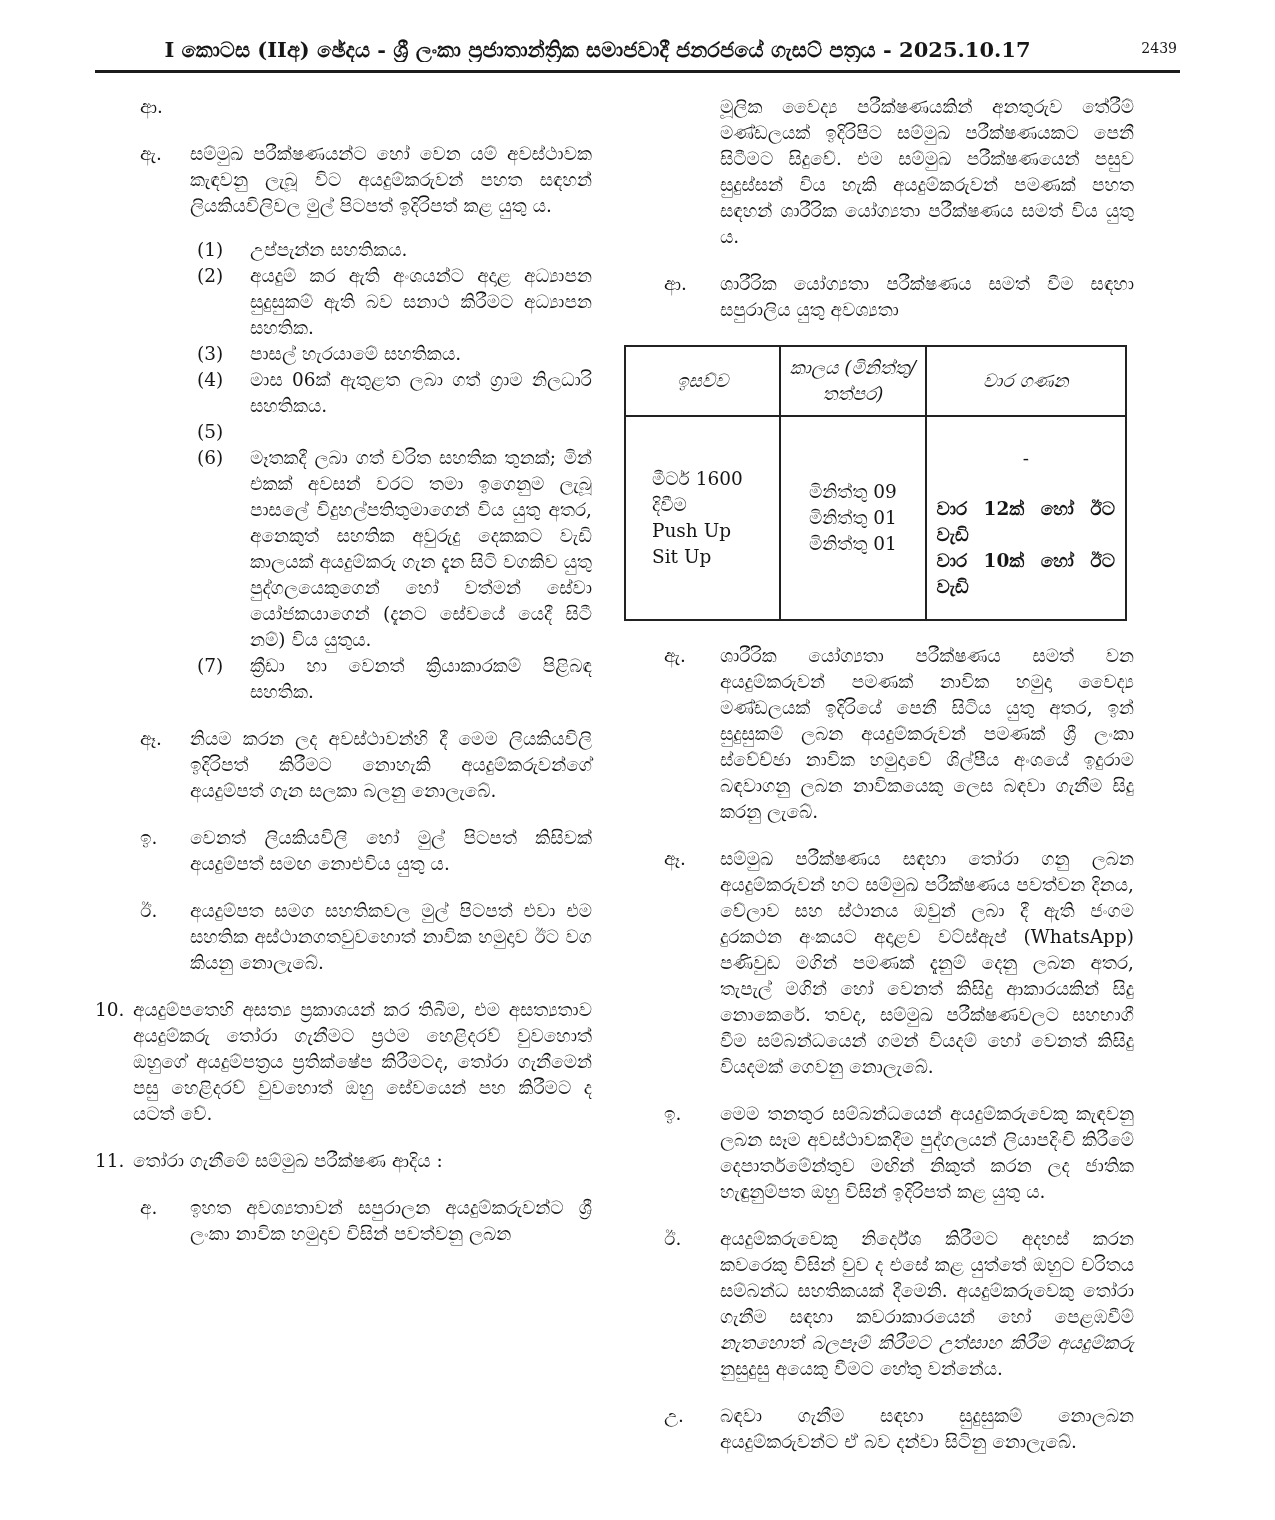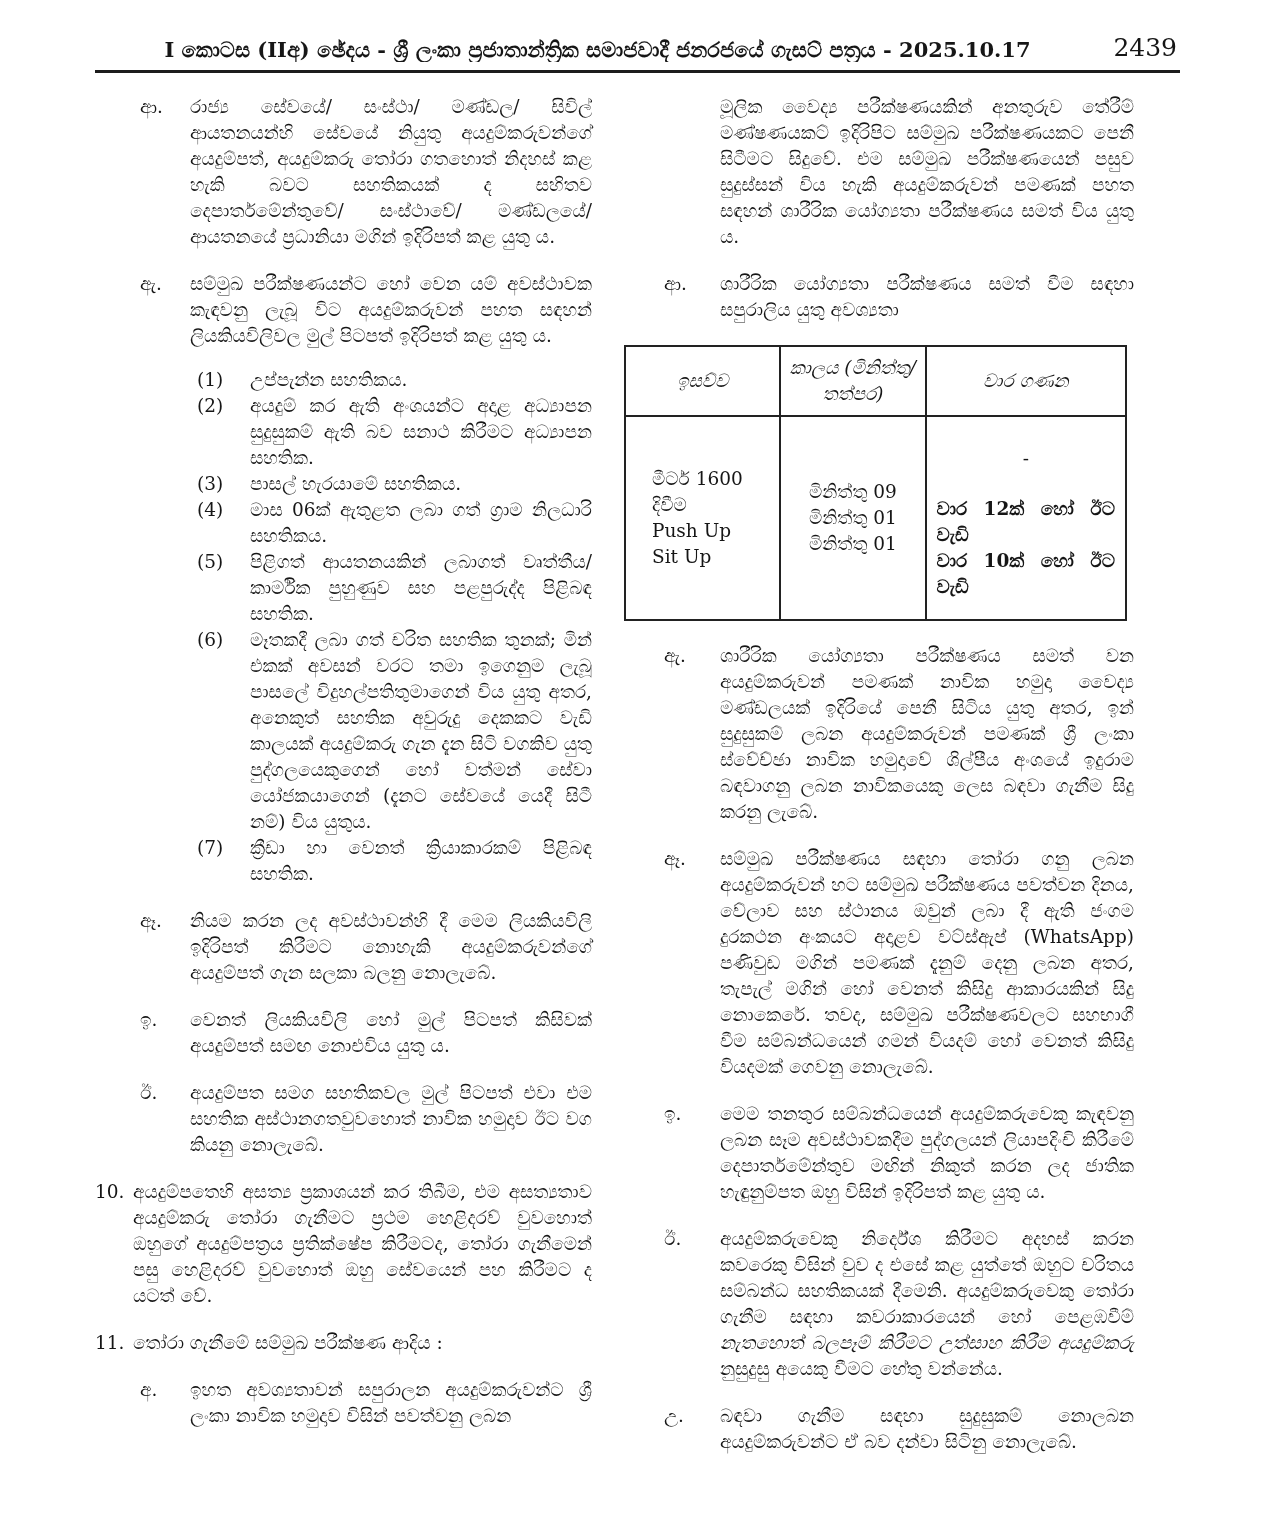--- a/index.html
+++ b/index.html
@@ -9,21 +9,21 @@
     font-family:"DejaVu Serif","Liberation Serif",serif;
     font-size:18.5px; line-height:26px;
   }
   
   .hdr-title {
     position:absolute; top:38px; left:95px; width:1005px;
     text-align:center; font-weight:bold; font-size:21px; line-height:24px;
     white-space:nowrap; overflow:hidden;
   }
   .hdr-page {
-    position:absolute; top:36px; right:98px; font-size:25px; line-height:24px;
+    position:absolute; top:36px; right:98px; font-size:14px; line-height:24px;
   }
   .hdr-rule {
     position:absolute; top:70px; left:95px; width:1085px; height:0;
     border-top:3px solid #1c1c1c;
   }
   
   .col { position:absolute; top:94px; }
   .col-left  { left:95px;  width:497px; }
   .col-right { left:662px; width:472px; }
   .item { display:flex; margin-top:21px; }
@@ -61,21 +61,20 @@
 <div class="page">
 
   <div class="hdr-title"><span>I කොටස (IIඅ) ඡේදය - ශ්‍රී ලංකා ප්‍රජාතාන්ත්‍රික සමාජවාදී ජනරජයේ ගැසට් පත්‍රය - </span><span>2025.10.17</span></div>
   <div class="hdr-page">2439</div>
   <div class="hdr-rule"></div>
 
   <div class="col col-left">
 
     <div class="item ind-letter">
       <span class="lbl">ආ.</span>
-      <div class="txt">රාජ්‍ය සේවයේ/ සංස්ථා/ මණ්ඩල/ සිවිල් ආයතනයන්හි සේවයේ නියුතු අයදුම්කරුවන්ගේ අයදුම්පත්, අයදුම්කරු තෝරා ගතහොත් නිදහස් කළ හැකි බවට සහතිකයක් ද සහිතව දෙපාර්තමේන්තුවේ/ සංස්ථාවේ/ මණ්ඩලයේ/ ආයතනයේ ප්‍රධානියා මගින් ඉදිරිපත් කළ යුතු ය.</div>
     </div>
 
     <div class="item ind-letter">
       <span class="lbl">ඇ.</span>
       <div class="txt">සම්මුඛ පරීක්ෂණයන්ට හෝ වෙන යම් අවස්ථාවක කැඳවනු ලැබූ විට අයදුම්කරුවන් පහත සඳහන් ලියකියවිලිවල මුල් පිටපත් ඉදිරිපත් කළ යුතු ය.</div>
     </div>
 
     <div class="sublist">
       <div class="item ind-number">
         <span class="lbl">(1)</span>
@@ -88,21 +87,20 @@
       <div class="item ind-number">
         <span class="lbl">(3)</span>
         <div class="txt">පාසල් හැරයාමේ සහතිකය.</div>
       </div>
       <div class="item ind-number">
         <span class="lbl">(4)</span>
         <div class="txt">මාස 06ක් ඇතුළත ලබා ගත් ග්‍රාම නිලධාරි සහතිකය.</div>
       </div>
       <div class="item ind-number">
         <span class="lbl">(5)</span>
-        <div class="txt">පිළිගත් ආයතනයකින් ලබාගත් වෘත්තීය/ කාර්මික පුහුණුව සහ පළපුරුද්ද පිළිබඳ සහතික.</div>
       </div>
       <div class="item ind-number">
         <span class="lbl">(6)</span>
         <div class="txt">මෑතකදී ලබා ගත් චරිත සහතික තුනක්; මින් එකක් අවසන් වරට තමා ඉගෙනුම ලැබූ පාසලේ විදුහල්පතිතුමාගෙන් විය යුතු අතර, අනෙකුත් සහතික අවුරුදු දෙකකට වැඩි කාලයක් අයදුම්කරු ගැන දැන සිටි වගකිව යුතු පුද්ගලයෙකුගෙන් හෝ වත්මන් සේවා යෝජකයාගෙන් (දැනට සේවයේ යෙදී සිටී නම්) විය යුතුය.</div>
       </div>
       <div class="item ind-number">
         <span class="lbl">(7)</span>
         <div class="txt">ක්‍රීඩා හා වෙනත් ක්‍රියාකාරකම් පිළිබඳ සහතික.</div>
       </div>
     </div>
@@ -136,21 +134,21 @@
       <span class="lbl">අ.</span>
       <div class="txt">ඉහත අවශ්‍යතාවන් සපුරාලන අයදුම්කරුවන්ට ශ්‍රී ලංකා නාවික හමුදාව විසින් පවත්වනු ලබන</div>
     </div>
 
   </div>
 
   <div class="col col-right">
 
     <div class="item ind-right">
       <span class="lbl"></span>
-      <div class="txt">මූලික වෛද්‍ය පරීක්ෂණයකින් අනතුරුව තේරීම් මණ්ෂණයකට් ඉදිරිපිට සම්මුඛ පරීක්ෂණයකට පෙනී සිටීමට සිදුවේ. එම සම්මුඛ පරීක්ෂණයෙන් පසුව සුදුස්සන් විය හැකි අයදුම්කරුවන් පමණක් පහත සඳහන් ශාරීරික යෝග්‍යතා පරීක්ෂණය සමත් විය යුතු ය.</div>
+      <div class="txt">මූලික වෛද්‍ය පරීක්ෂණයකින් අනතුරුව තේරීම් මණ්ඩලයක් ඉදිරිපිට සම්මුඛ පරීක්ෂණයකට පෙනී සිටීමට සිදුවේ. එම සම්මුඛ පරීක්ෂණයෙන් පසුව සුදුස්සන් විය හැකි අයදුම්කරුවන් පමණක් පහත සඳහන් ශාරීරික යෝග්‍යතා පරීක්ෂණය සමත් විය යුතු ය.</div>
     </div>
 
     <div class="item ind-right">
       <span class="lbl">ආ.</span>
       <div class="txt">ශාරීරික යෝග්‍යතා පරීක්ෂණය සමත් වීම සඳහා සපුරාලිය යුතු අවශ්‍යතා</div>
     </div>
 
     <div class="tbl-wrap">
       <table class="fitness">
         <colgroup>

